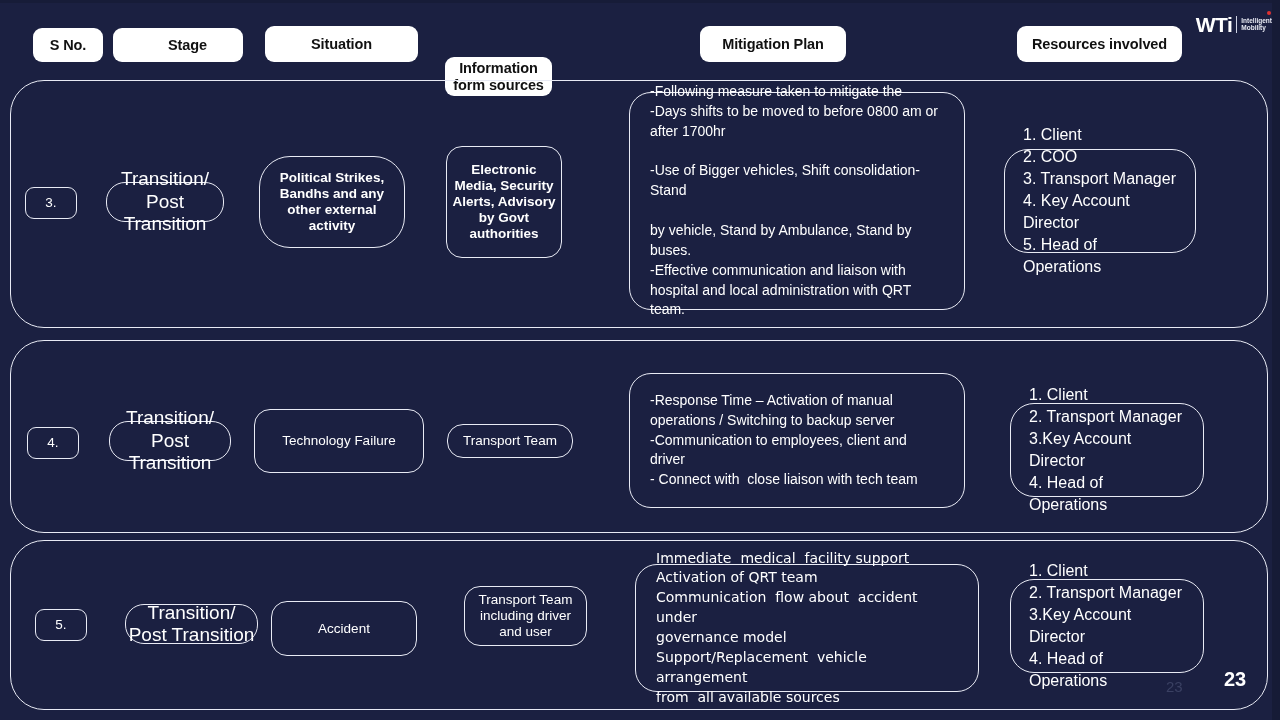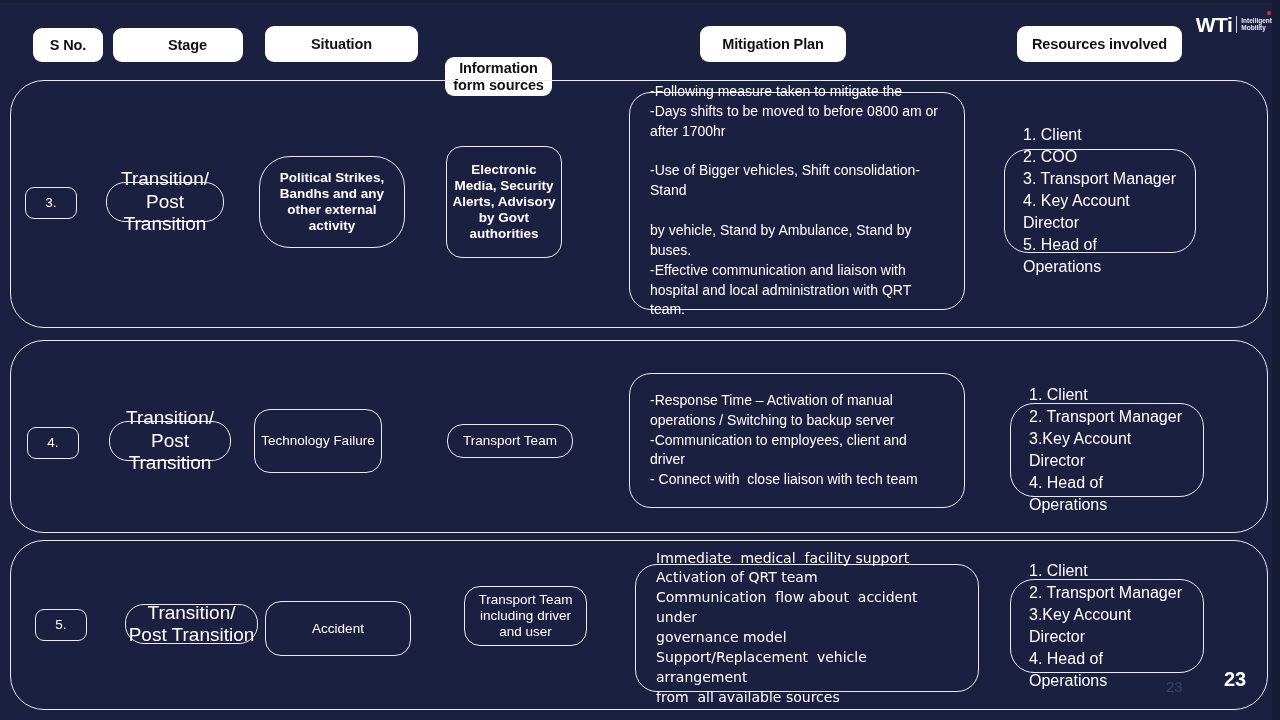--- a/index.html
+++ b/index.html
@@ -245,21 +245,21 @@
 
     <div class="box sno" style="left:16px; top:86px; width:52px; height:32px;">
       <span class="ml">4.</span>
     </div>
 
     <div class="box stage" style="left:98px; top:80px; width:122px; height:40px;">
       <span class="ml">Transition/
 Post Transition</span>
     </div>
 
-    <div class="box situation" style="left:243px; top:68px; width:128px; height:64px;">
+    <div class="box situation" style="left:243px; top:68px; width:170px; height:64px;">
       <span class="ml">Technology Failure</span>
     </div>
 
     <div class="box info" style="left:436px; top:83px; width:126px; height:34px;">
       <span class="ml">Transport Team</span>
     </div>
 
     <div class="box mitigation" style="left:618px; top:32px; width:336px; height:135px;">
       <span class="ml">-Response Time – Activation of manual
 operations / Switching to backup server
@@ -279,21 +279,21 @@
 
     <div class="box sno" style="left:24px; top:68px; width:52px; height:32px;">
       <span class="ml">5.</span>
     </div>
 
     <div class="box stage" style="left:114px; top:63px; width:133px; height:40px;">
       <span class="ml">Transition/
 Post Transition</span>
     </div>
 
-    <div class="box situation" style="left:254px; top:60px; width:146px; height:55px;">
+    <div class="box situation" style="left:260px; top:60px; width:146px; height:55px;">
       <span class="ml">Accident</span>
     </div>
 
     <div class="box info" style="left:453px; top:45px; width:123px; height:60px;">
       <span class="ml">Transport Team
 including driver
 and user</span>
     </div>
 
     <div class="box mitigation mit-serifish" style="left:624px; top:23px; width:344px; height:128px;">

